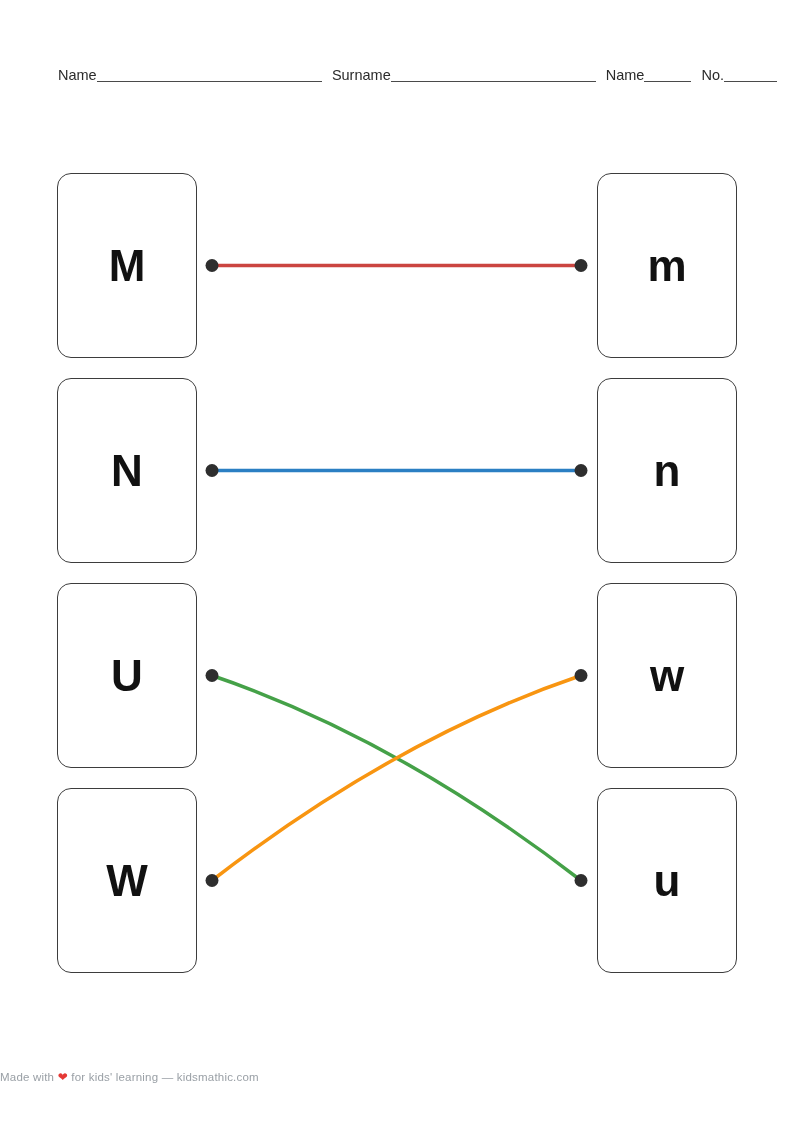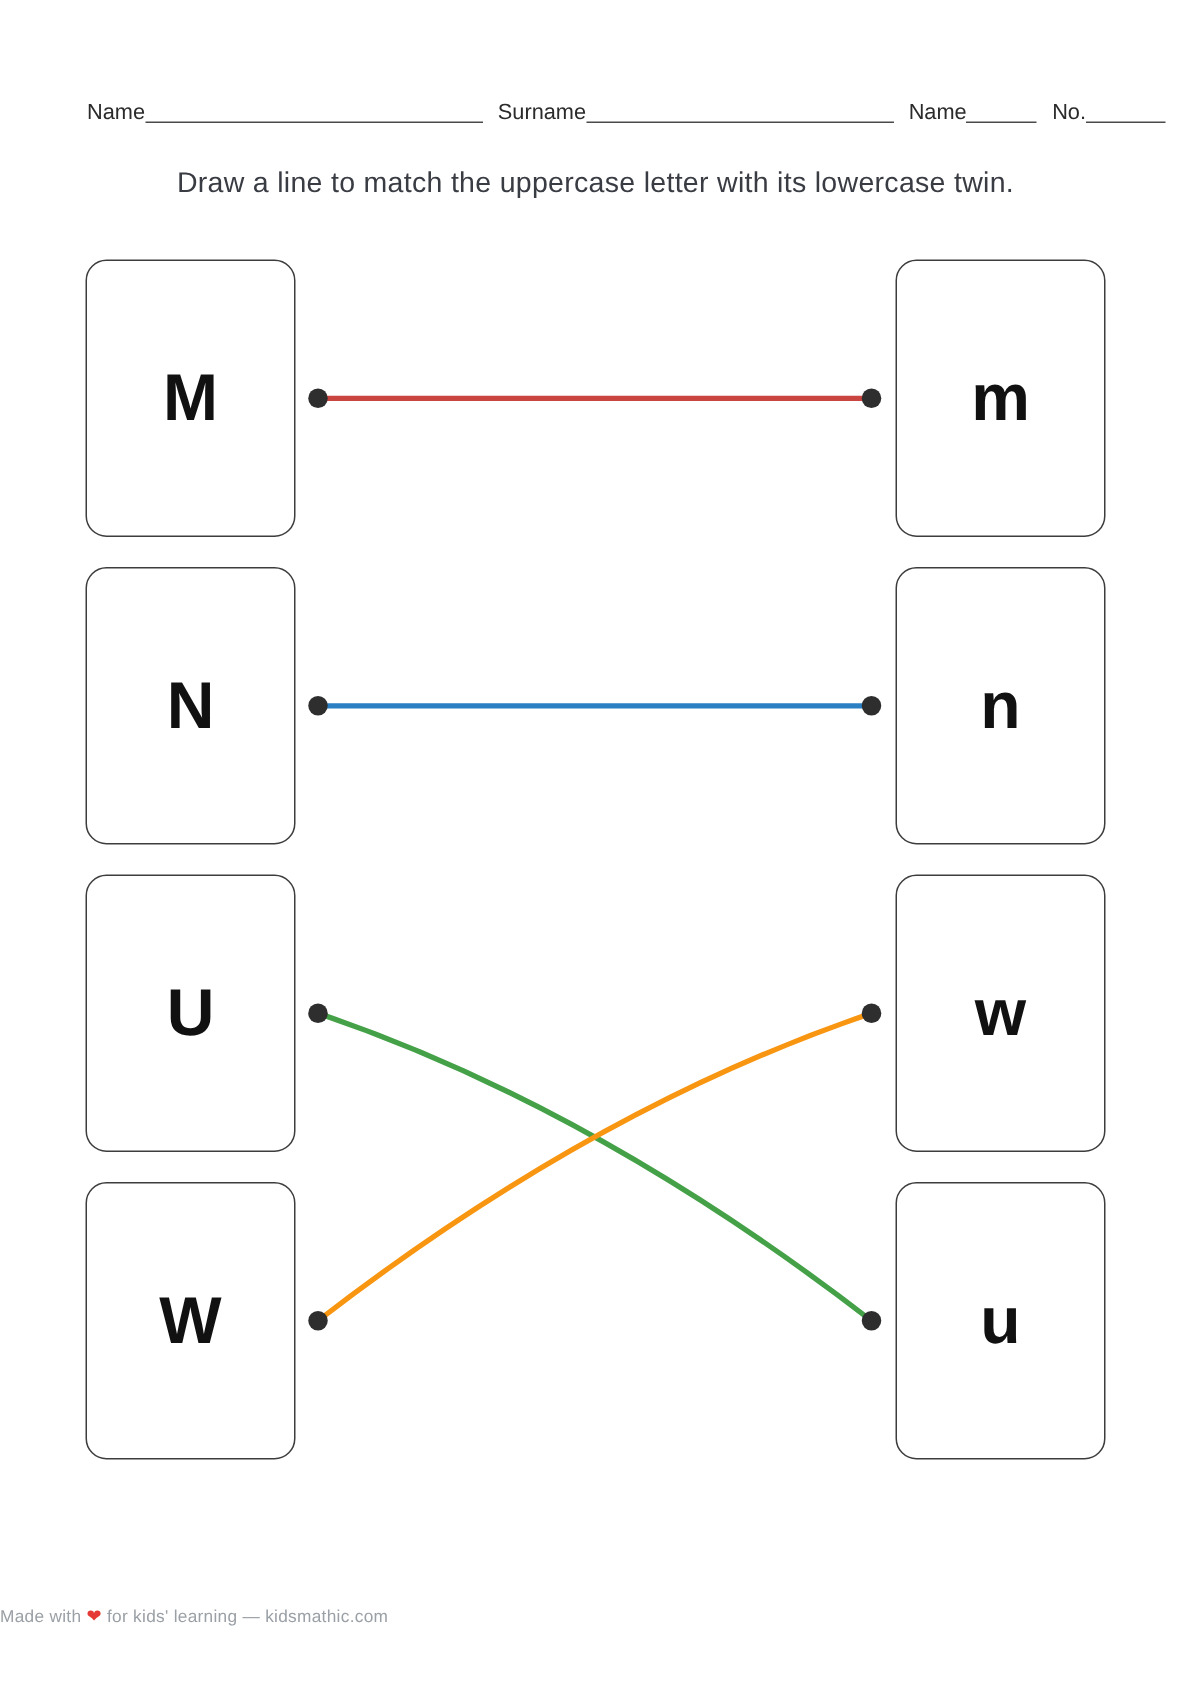--- a/index.html
+++ b/index.html
@@ -107,21 +107,20 @@
     <div class="field">
       <span class="flabel">Name</span>
       <span class="fline w47"></span>
     </div>
     <div class="field">
       <span class="flabel">No.</span>
       <span class="fline w53"></span>
     </div>
   </div>
 
-  <div class="title">Draw a line to match the uppercase letter with its lowercase twin.</div>
 
   <div class="board">
     <svg id="lines-svg" width="794" height="800" viewBox="0 0 794 800">
         <path d="M 212 92.5 L 581 92.5" fill="none" stroke="#cb4540" stroke-width="3.5" stroke-linecap="round"></path>
         <path d="M 212 297.5 L 581 297.5" fill="none" stroke="#2b7fc3" stroke-width="3.5" stroke-linecap="round"></path>
         <path d="M 212 502.5 Q 396.5 565 581 707.5" fill="none" stroke="#45a148" stroke-width="3.5" stroke-linecap="round"></path>
         <path d="M 212 707.5 Q 396.5 565 581 502.5" fill="none" stroke="#f89511" stroke-width="3.5" stroke-linecap="round"></path>
         <circle cx="212" cy="92.5" r="6.5" fill="#2e2e2e"></circle>
         <circle cx="581" cy="92.5" r="6.5" fill="#2e2e2e"></circle>
         <circle cx="212" cy="297.5" r="6.5" fill="#2e2e2e"></circle>

